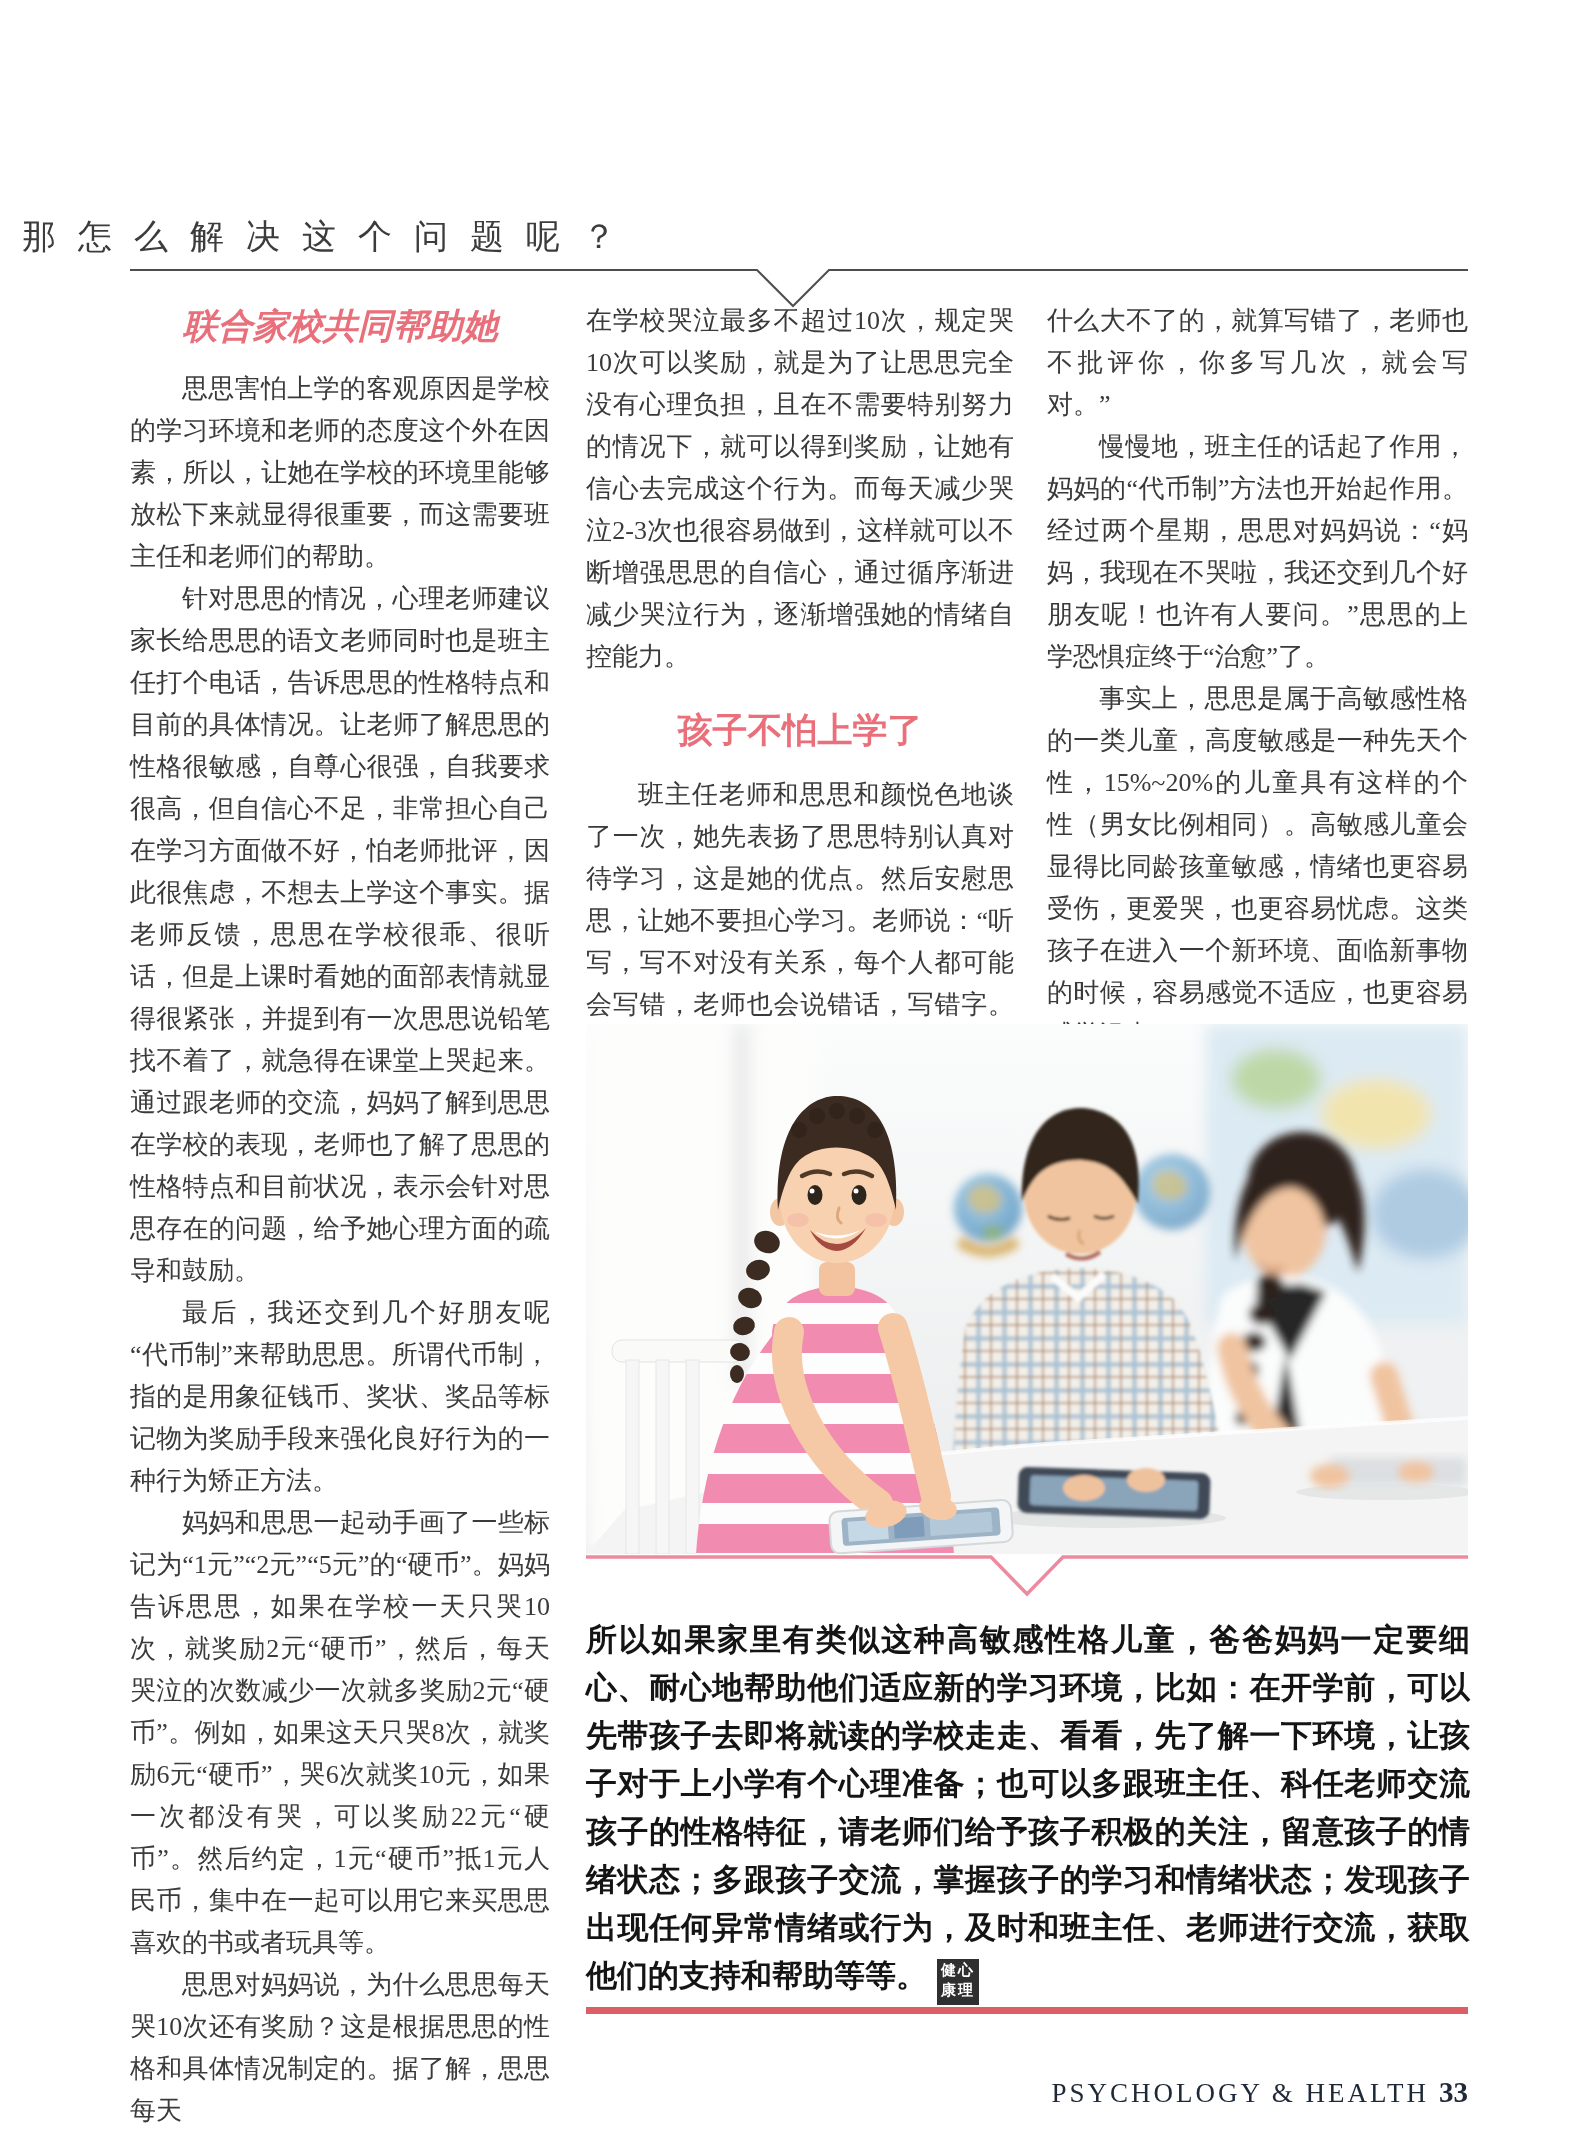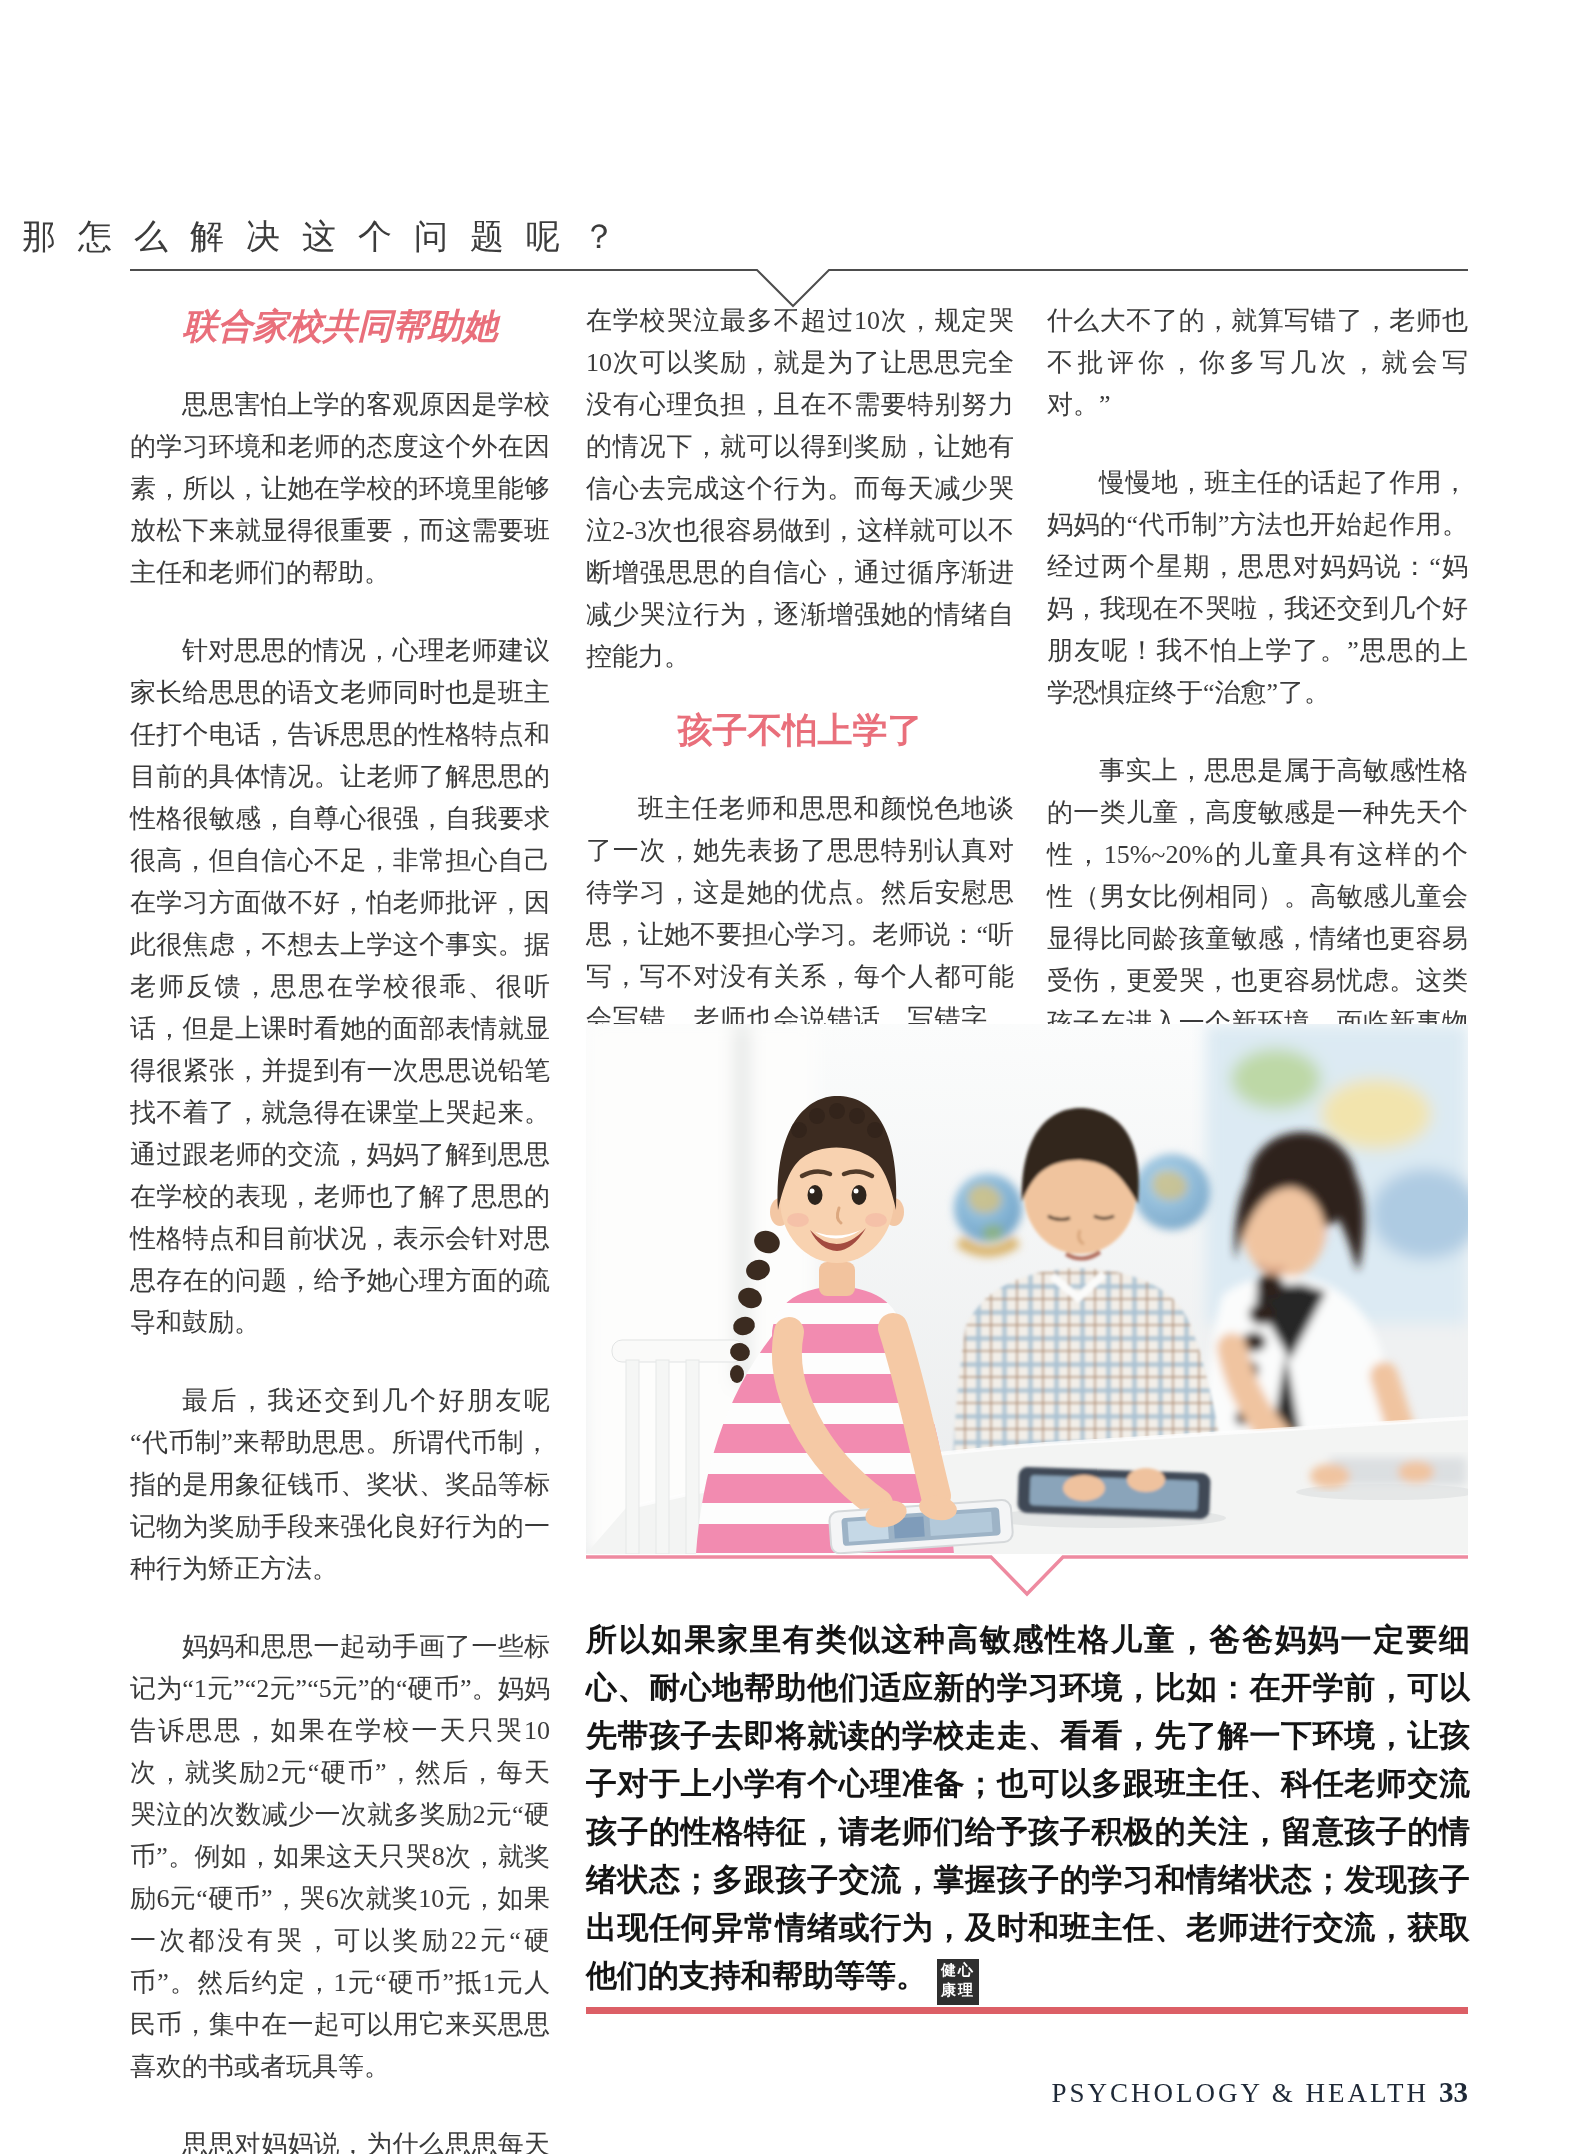--- a/index.html
+++ b/index.html
@@ -13,21 +13,21 @@
     color:#3c3c3c;
   }
   .top-divider { position:absolute; left:130px; top:268px; }
   .photo-divider { position:absolute; left:586px; top:1554px; }
 
   .col {
     position:absolute; font-size:26px; line-height:42px; color:#3a3a3a;
     text-align:justify;
   }
   .col p { margin:0; }
-  p.indent { text-indent:2em;margin-top:36px; }
+  p.indent { text-indent:2em; }
 
   .section-heading {
     font-size:35px; font-weight:bold; color:#e96f7b;
     text-align:center; line-height:1.2; text-indent:0;
   }
   .col-left  { left:130px;  top:302px; width:420px; }
   .col-mid   { left:586px;  top:300px; width:428px; }
   .col-right { left:1047px; top:300px; width:421px; }
   .col-left .section-heading { margin:4px 0 20px;font-style:italic; }
   .col-mid  .section-heading { margin:32px 0 22px; }
@@ -80,21 +80,21 @@
   </div>
 
   <div class="col col-mid">
     <p>在学校哭泣最多不超过10次，规定哭10次可以奖励，就是为了让思思完全没有心理负担，且在不需要特别努力的情况下，就可以得到奖励，让她有信心去完成这个行为。而每天减少哭泣2-3次也很容易做到，这样就可以不断增强思思的自信心，通过循序渐进减少哭泣行为，逐渐增强她的情绪自控能力。</p>
     <div class="section-heading">孩子不怕上学了</div>
     <p class="indent">班主任老师和思思和颜悦色地谈了一次，她先表扬了思思特别认真对待学习，这是她的优点。然后安慰思思，让她不要担心学习。老师说：“听写，写不对没有关系，每个人都可能会写错，老师也会说错话，写错字。写错了没有</p>
   </div>
 
   <div class="col col-right">
     <p>什么大不了的，就算写错了，老师也不批评你，你多写几次，就会写对。”</p>
-    <p class="indent">慢慢地，班主任的话起了作用，妈妈的“代币制”方法也开始起作用。经过两个星期，思思对妈妈说：“妈妈，我现在不哭啦，我还交到几个好朋友呢！我不怕上学了。”思思的上学恐惧症终于“治愈”了。</p>
+    <p class="indent">慢慢地，班主任的话起了作用，妈妈的“代币制”方法也开始起作用。经过两个星期，思思对妈妈说：“妈妈，我现在不哭啦，我还交到几个好朋友呢！也许有人要问。”思思的上学恐惧症终于“治愈”了。</p>
     <p class="indent">事实上，思思是属于高敏感性格的一类儿童，高度敏感是一种先天个性，15%~20%的儿童具有这样的个性（男女比例相同）。高敏感儿童会显得比同龄孩童敏感，情绪也更容易受伤，更爱哭，也更容易忧虑。这类孩子在进入一个新环境、面临新事物的时候，容易感觉不适应，也更容易感觉沮丧。</p>
   </div>
 
   <div class="photo-wrap">
     <svg class="photo-svg" viewBox="0 0 882 530">
       <defs>
         <linearGradient id="bgGrad" x1="0" y1="0" x2="0" y2="1">
           <stop offset="0" stop-color="#fbfcfc"></stop>
             <stop offset="1" stop-color="#e9ebec"></stop>
         </linearGradient>

